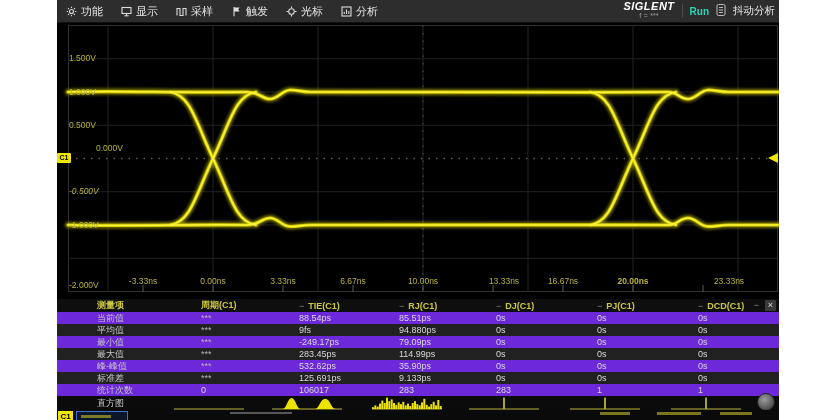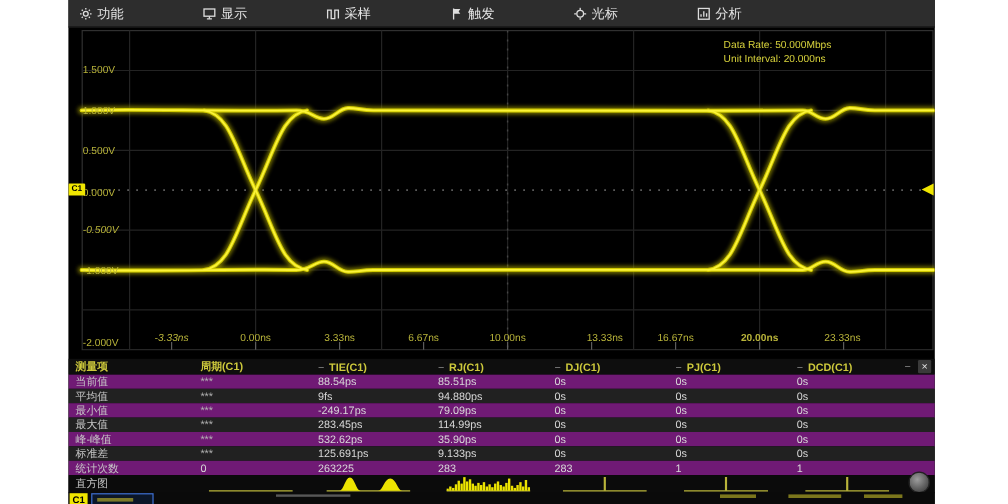--- a/index.html
+++ b/index.html
@@ -25,23 +25,23 @@
   .xlab{position:absolute;top:254px;font-size:8.5px;color:#b9b43a;transform:translateX(-50%);white-space:nowrap;}
   .info{position:absolute;left:546px;top:9px;font-size:8.5px;color:#d9d43c;line-height:12px;text-align:left;}
   .c1marker{position:absolute;left:0;top:131px;width:14px;height:10px;background:#f0e600;color:#000;font-size:7px;font-weight:bold;text-align:center;line-height:10px;border-radius:1px;}
   .trig{position:absolute;left:711px;top:131px;width:0;height:0;border-top:5px solid transparent;border-bottom:5px solid transparent;border-right:10px solid #f0e600;}
 
   
   .mtable{position:absolute;left:0;top:299px;width:722px;}
   .trow{display:grid;grid-template-columns:104px 98px 100px 97px 101px 101px 1fr;height:12px;align-items:center;font-size:9px;}
   .trow.h{background:#0e0e0e;height:13px;position:relative;}
   .trow.h .tcell{color:#cdc93c;font-weight:bold;}
-  .trow.even{background:#701a75;}
+  .trow.even{background:#6d28d9;}
   .trow.odd{background:#212121;}
-  .tcell{padding-left:6px;color:#d8d8d8;white-space:nowrap;overflow:hidden;}
+  .tcell{padding-left:16px;color:#d8d8d8;white-space:nowrap;overflow:hidden;margin-left:24px;}
   .tcell.lab{color:#c7c7c7;}
   .minus{color:#8a8a8a;margin-right:4px;font-weight:normal;}
   .closebtn{position:absolute;right:3px;top:1px;width:11px;height:11px;background:#3a3a3a;color:#ddd;font-size:9px;line-height:11px;text-align:center;border-radius:1px;cursor:default;}
   .endminus{position:absolute;right:20px;top:0;color:#8a8a8a;font-size:9px;line-height:13px;}
   .hrow{display:grid;grid-template-columns:104px 98px 100px 97px 101px 101px 1fr;height:15px;align-items:end;position:relative;background:#0b0b0b;font-size:9px;}
   .hrow .tcell{align-self:center;}
   .hcell svg{display:block;margin-left:13px;margin-bottom:1px;}
   .knob{position:absolute;right:4px;top:-3px;width:16px;height:16px;border-radius:50%;background:radial-gradient(circle at 40% 35%,#9d9d9d,#4d4d4d 72%);border:1px solid #222;}
 
   
@@ -51,21 +51,21 @@
   .sb-box i{position:absolute;left:4px;top:3px;width:30px;height:3px;background:#9a9428;opacity:.8;}
   .sb-frag{position:absolute;top:2px;height:3px;background:#8f8a20;opacity:.85;}
   .sb-gray{position:absolute;top:2px;height:2px;background:#6a6a6a;opacity:.8;}
 </style>
 </head>
 <body>
 
 <div class="screen">
 
   <div class="menubar">
-    <div id="menuItems" style="display:flex;height:100%;gap:48px;">
+    <div id="menuItems" style="display:flex;height:100%;">
         <div class="mi">
           <span class="ic">
             <svg width="11" height="11" viewBox="0 0 11 11">
               <g stroke="#ddd" stroke-width="1.1" fill="none">
                 <circle cx="5.5" cy="5.5" r="2"></circle>
                 <path d="M5.5,0.7 V2 M5.5,9 V10.3 M0.7,5.5 H2 M9,5.5 H10.3 M2.1,2.1 L3,3 M8,8 L8.9,8.9 M8.9,2.1 L8,3 M3,8 L2.1,8.9"></path>
               </g>
             </svg>
           </span>
           <span>功能</span>
@@ -115,20 +115,37 @@
             <svg width="11" height="11" viewBox="0 0 11 11">
               <g stroke="#ddd" stroke-width="1.1" fill="none">
                 <rect x="1" y="1" width="9" height="9"></rect>
                 <path d="M3.2,8 V5.8 M5.5,8 V3.4 M7.8,8 V5"></path>
               </g>
             </svg>
           </span>
           <span>分析</span>
         </div>
       </div>
+    <div class="brand-cluster">
+      <div class="brand-block">
+        <div class="brand">SIGLENT</div>
+        <div class="freq">f = ***</div>
+      </div>
+      <div class="sep"></div>
+      <div class="run" id="runStatus" style="color: rgb(47, 213, 180);">Run</div>
+      <span>
+        <svg width="10" height="12" viewBox="0 0 10 12">
+            <rect x="1" y="0.5" width="8" height="11" rx="1.5" fill="none" stroke="#bbb" stroke-width="1"></rect>
+            <line x1="3" y1="3.5" x2="7" y2="3.5" stroke="#bbb" stroke-width="1"></line>
+            <line x1="3" y1="6" x2="7" y2="6" stroke="#bbb" stroke-width="1"></line>
+            <line x1="3" y1="8.5" x2="7" y2="8.5" stroke="#bbb" stroke-width="1"></line>
+          </svg>
+      </span>
+      <div class="mode">抖动分析</div>
+    </div>
   </div>
 
   <div class="plot">
     <svg class="main" width="722" height="270" viewBox="0 0 722 270">
       <defs>
           <filter id="glow" x="-20%" y="-20%" width="140%" height="140%">
             <feGaussianBlur stdDeviation="1.8"></feGaussianBlur>
           </filter>
         </defs>
       <rect x="11.5" y="3.5" width="709" height="266" fill="none" stroke="#303030"></rect>
@@ -185,41 +202,37 @@
           <path d="M113,203 C134,200 139,172 156,136.5 C173,101 178,73 199,70"></path>
           <path d="M533,70 C554,73 559,101 576,136.5 C593,172 598,200 619,203"></path>
           <path d="M533,203 C554,200 559,172 576,136.5 C593,101 598,73 619,70"></path>
         </g>
       </g>
     </svg>
     <div id="yLabels">
         <span class="ylab" style="top: 31.25px; text-align: right;">1.500V</span>
         <span class="ylab" style="top: 64.5px;">1.000V</span>
         <span class="ylab" style="top: 97.75px;">0.500V</span>
-        <span class="ylab" style="top: 133px;">0.000V</span>
+        <span class="ylab" style="top: 121px; margin-left: 27px;">0.000V</span>
         <span class="ylab" style="top: 164.25px; font-style: italic;">-0.500V</span>
         <span class="ylab" style="top: 197.5px; text-align: center;">-1.000V</span>
         <span class="ylab" style="top: 230.75px; margin-top: 48px;">-1.500V</span>
         <span class="ylab" style="top: 257.5px;">-2.000V</span>
       </div>
     <div id="xLabels">
-        <span class="xlab" style="left: 86px; font-style: italic;">-3.33ns</span>
+        <span class="xlab" style="left: 86px;">-3.33ns</span>
         <span class="xlab" style="left: 156px; text-align: right;">0.00ns</span>
         <span class="xlab" style="left: 226px;">3.33ns</span>
         <span class="xlab" style="left: 296px;">6.67ns</span>
         <span class="xlab" style="left: 366px;">10.00ns</span>
         <span class="xlab" style="left: 447px;">13.33ns</span>
         <span class="xlab" style="left: 506px;">16.67ns</span>
         <span class="xlab" style="left: 576px; font-weight: bold;">20.00ns</span>
-        <span class="xlab" style="left: 645px;">23.33ns</span>
-      </div>
-    <div class="info">
-      <div>Data Rate: 50.000Mbps</div>
-      <div>Unit Interval: 20.000ns</div>
-    </div>
+        <span class="xlab" style="left: 672px;">23.33ns</span>
+      </div>
     <div class="c1marker">C1</div>
     <div class="trig"></div>
   </div>
 
   <div class="mtable" id="mtable">
       <div class="trow h">
         <div class="tcell"><span>测量项</span></div>
         <div class="tcell"><span>周期(C1)</span></div>
         <div class="tcell"><span class="minus">−</span><span>TIE(C1)</span></div>
         <div class="tcell"><span class="minus">−</span><span>RJ(C1)</span></div>
@@ -279,21 +292,21 @@
         <div class="tcell" style="color: rgb(181, 181, 181);">***</div>
         <div class="tcell">125.691ps</div>
         <div class="tcell">9.133ps</div>
         <div class="tcell">0s</div>
         <div class="tcell">0s</div>
         <div class="tcell">0s</div>
       </div>
       <div class="trow even">
         <div class="tcell lab">统计次数</div>
         <div class="tcell">0</div>
-        <div class="tcell">263225</div>
+        <div class="tcell">106017</div>
         <div class="tcell">283</div>
         <div class="tcell">283</div>
         <div class="tcell">1</div>
         <div class="tcell">1</div>
       </div>
       <div class="hrow">
         <div class="tcell lab">直方图</div>
         <div class="hcell">
           <svg width="70" height="14" viewBox="0 0 70 14">
             <line x1="0" y1="13" x2="70" y2="13" stroke="#b9b43a" stroke-width="1"></line>

